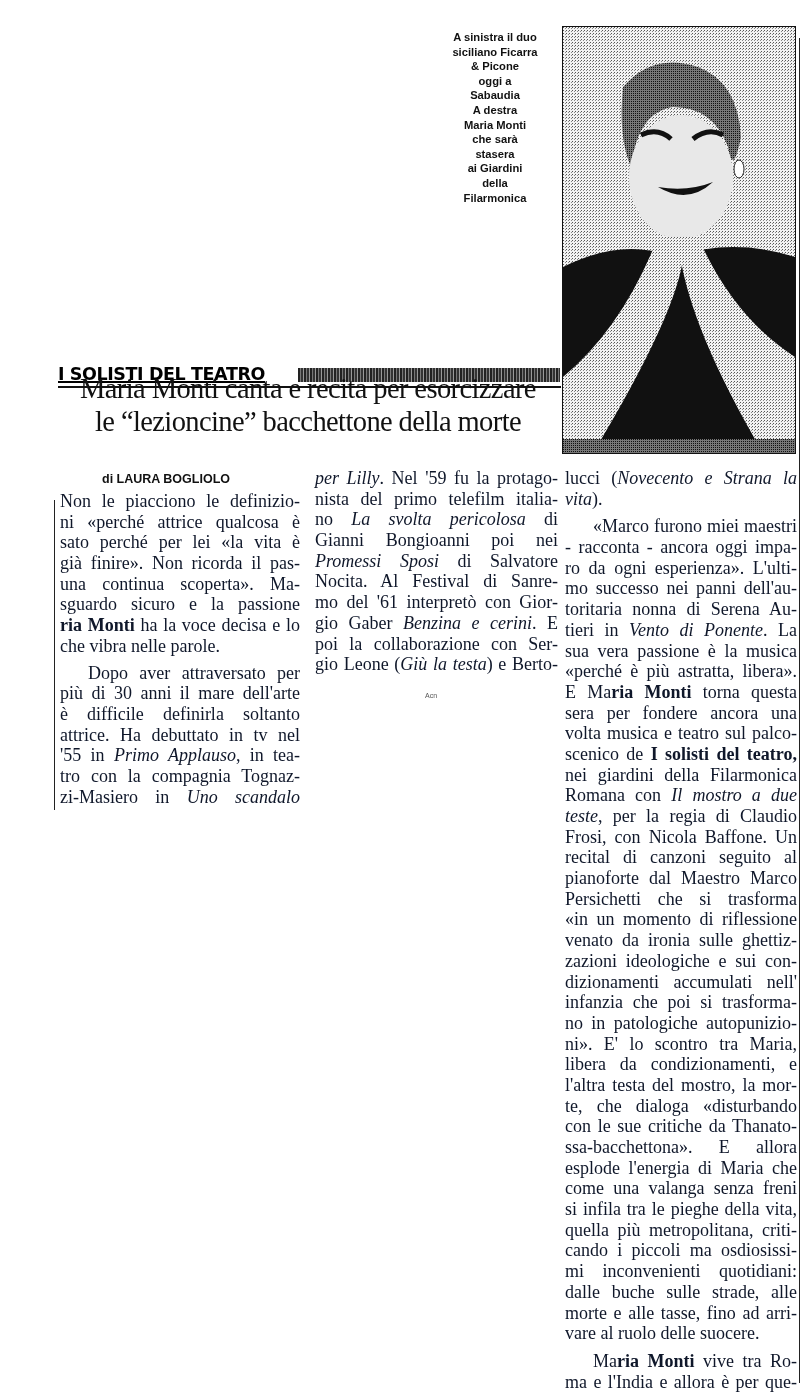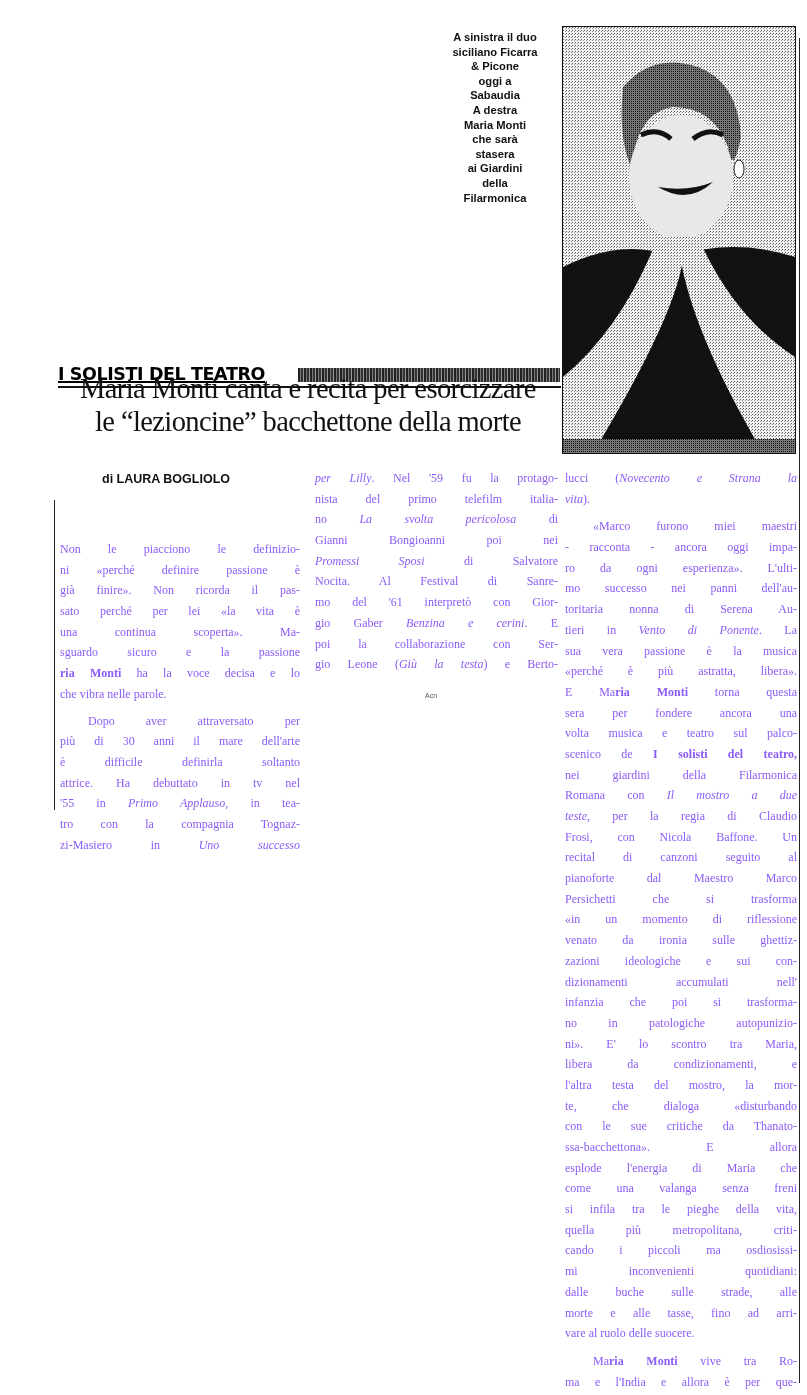--- a/index.html
+++ b/index.html
@@ -35,27 +35,27 @@
       font-family: "Liberation Serif", serif; font-size: 28.5px; line-height: 33px;
       letter-spacing: -0.6px; color: #111; text-align: center;
     }
     .headline div { white-space: nowrap; }
     .byline {
       left: 102px; top: 472px;
       font-family: "Liberation Sans", sans-serif; font-weight: bold; font-size: 12.5px; color: #111;
       white-space: nowrap;
     }
     .col {
-      font-family: "Liberation Serif", serif; font-size: 12px; line-height: 20.7px; color: #8b5cf6;
+      font-family: "Liberation Serif", serif; font-size: 18px; line-height: 20.7px; color: #0f172a;
     }
     .col .ln { white-space: nowrap; text-align: justify; text-align-last: justify; height: 20.7px; overflow: visible; }
     .col .ln.last { text-align-last: left; }
     .col .ind { padding-left: 28px; }
     .col .gap { height: 7px; }
-    .col1 { left: 60px; top: 491px; width: 240px; margin-top: 48px; }
+    .col1 { left: 60px; top: 491px; width: 240px; }
     .col1 .p2 { margin-top: 6px; }
     .col2 { left: 315px; top: 468px; width: 243px; }
     .col3 { left: 565px; top: 468px; width: 232px; }
     b { font-weight: bold; }
     i { font-style: italic; }
     .col2-mark {
       left: 425px; top: 692px; font-family: "Liberation Sans", sans-serif; font-size: 7px; color: #555;
     }
   </style>
 </head>
@@ -118,36 +118,36 @@
   <div>le “lezioncine” bacchettone della morte</div>
 </div>
 
 <div class="abs byline">di LAURA BOGLIOLO</div>
 
 <div class="abs left-rule"></div>
 
 <div class="abs col col1">
   <div id="c1p1">
       <div class="ln">Non le piacciono le definizio-</div>
-      <div class="ln">ni «perché definire passione è</div>
+      <div class="ln">ni «perché attrice qualcosa è</div>
+      <div class="ln">sato perché per lei «la vita è</div>
       <div class="ln">già finire». Non ricorda il pas-</div>
-      <div class="ln">sato perché per lei «la vita è</div>
       <div class="ln">una continua scoperta». Ma-</div>
       <div class="ln">sguardo sicuro e la passione</div>
       <div class="ln"><b>ria Monti</b> ha la voce decisa e lo</div>
       <div class="ln last">che vibra nelle parole.</div>
     </div>
   <div class="p2" id="c1p2">
       <div class="ln ind">Dopo aver attraversato per</div>
       <div class="ln">più di 30 anni il mare dell'arte</div>
       <div class="ln">è difficile definirla soltanto</div>
       <div class="ln">attrice. Ha debuttato in tv nel</div>
       <div class="ln">'55 in <i>Primo Applauso</i>, in tea-</div>
       <div class="ln">tro con la compagnia Tognaz-</div>
-      <div class="ln">zi-Masiero in <i>Uno successo</i></div>
+      <div class="ln">zi-Masiero in <i>Uno scandalo</i></div>
     </div>
 </div>
 
 <div class="abs col col2">
   <div id="c2p1">
       <div class="ln"><i>per Lilly</i>. Nel '59 fu la protago-</div>
       <div class="ln">nista del primo telefilm italia-</div>
       <div class="ln">no <i>La svolta pericolosa</i> di</div>
       <div class="ln">Gianni Bongioanni poi nei</div>
       <div class="ln"><i>Promessi Sposi</i> di Salvatore</div>

